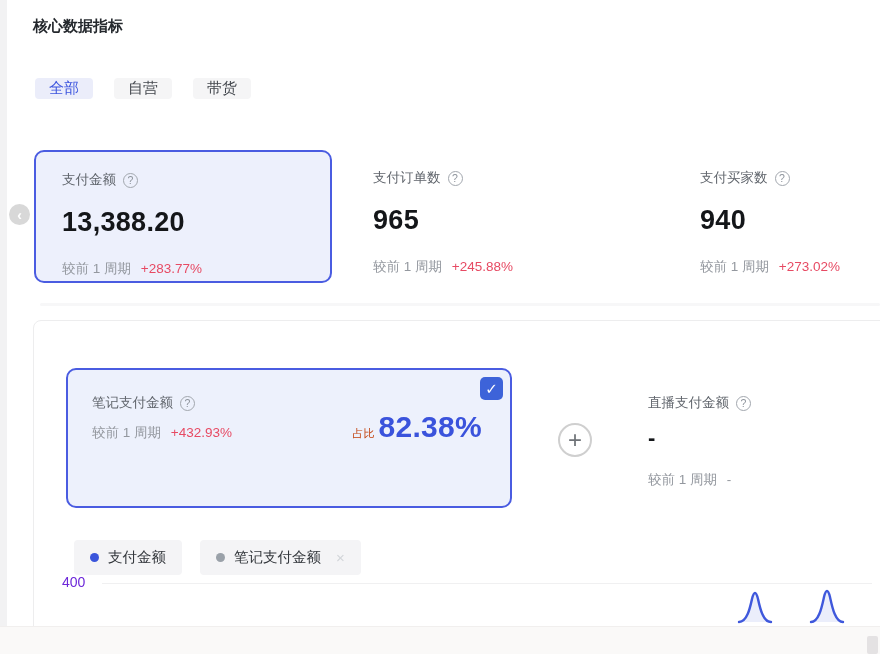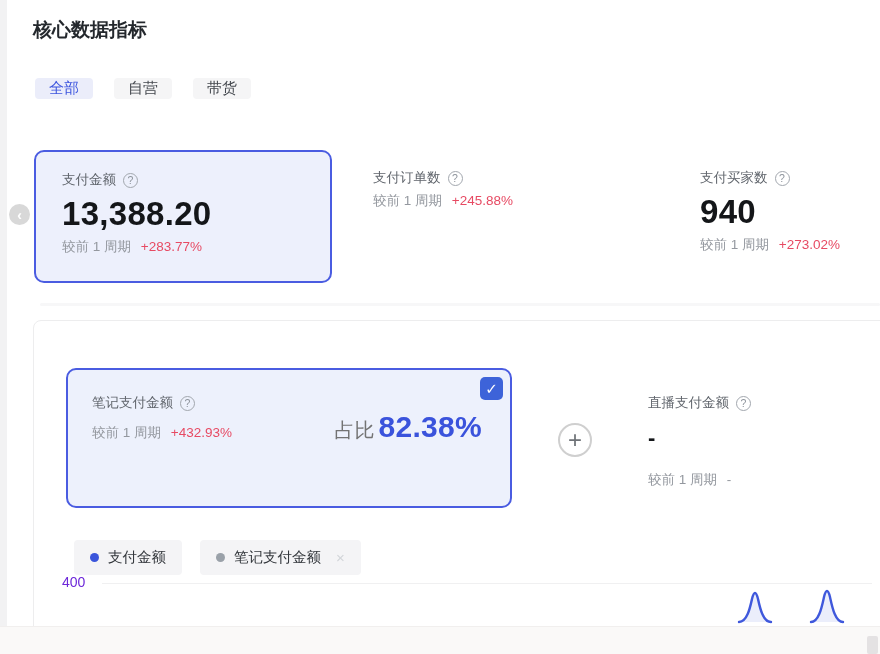--- a/index.html
+++ b/index.html
@@ -3,59 +3,59 @@
 <meta charset="utf-8">
 <style>
   html,body{margin:0;padding:0;}
   body{font-family:"Liberation Sans","DejaVu Sans",sans-serif;background:#fff;}
   #stage{position:relative;width:880px;height:654px;overflow:hidden;background:#fff;}
 
   .left-strip{position:absolute;left:0;top:0;width:7px;height:626px;background:#f2f2f3;}
   .bottom-band{position:absolute;left:0;top:626px;width:880px;height:28px;background:#faf9f8;border-top:1px solid #f1efee;}
   .scroll-thumb{position:absolute;right:2px;top:636px;width:11px;height:18px;background:#e4e2e3;border-radius:2px;}
 
-  .page-title{position:absolute;left:33px;top:17px;font-size:19px;font-weight:700;color:#24282d;}
+  .page-title{position:absolute;left:33px;top:17px;font-size:15px;font-weight:700;color:#24282d;}
 
   .tabs{position:absolute;left:35px;top:78px;display:flex;gap:21px;}
   .tab{padding:1px 14px;font-size:15px;border-radius:4px;background:#f5f5f6;color:#44484e;cursor:pointer;}
   .tab.active{background:#ebedfa;color:#3d55de;}
 
   .prev-btn{position:absolute;left:9px;top:204px;width:21px;height:21px;border-radius:50%;
     background:#d8d8d8;color:#fff;display:flex;align-items:center;justify-content:center;
     font-size:14px;font-weight:700;z-index:5;}
 
   .metric-card{position:absolute;top:150px;height:133px;box-sizing:border-box;}
   .metric-card.selected{left:34px;width:298px;background:#edf0fc;border:2px solid #4a5ce1;border-radius:10px;}
   .metric-inner{position:relative;padding:19px 0 0 26px;}
   .metric-card.plain .metric-inner{padding-left:0;}
   .label-row{display:flex;align-items:center;gap:7px;}
   .metric-label{font-size:13.5px;color:#5f646b;}
   .help-icon{width:15px;height:15px;border:1px solid #a2a7ae;border-radius:50%;color:#8d939b;
     font-size:10.5px;display:flex;align-items:center;justify-content:center;line-height:1;box-sizing:border-box;}
-  .metric-value{margin-top:6px;font-size:33px;font-weight:700;color:#141619;letter-spacing:0.3px;}
-  .change-row{margin-top:5px;font-size:13.5px;}
+  .metric-value{margin-top:18px;font-size:27px;font-weight:700;color:#141619;letter-spacing:0.3px;}
+  .change-row{margin-top:22px;font-size:13.5px;}
   .compare-label{color:#94989f;}
   .change-val{color:#e74a63;margin-left:6px;}
   .metric-card.plain{background:transparent;border:none;}
   .metric-card.m2{left:373px;width:250px;}
   .metric-card.m3{left:700px;width:180px;}
 
   .section-card{position:absolute;left:33px;top:320px;width:860px;height:340px;background:#fff;
     border:1px solid #ededee;border-radius:8px;}
   .row-shadow{position:absolute;left:40px;top:303px;width:840px;height:3px;background:#f7f7f8;border-radius:2px;}
 
   .sub-card{position:absolute;left:66px;top:368px;width:446px;height:140px;box-sizing:border-box;
     background:#edf1fc;border:2px solid #4a5ce1;border-radius:10px;}
   .sub-card .metric-inner{padding:24px 0 0 24px;}
   .sub-card .metric-value{font-size:26px;margin-top:10px;}
   .sub-card .change-row{margin-top:12px;}
   .checkbox{position:absolute;top:7px;right:7px;width:23px;height:23px;background:#3d63d9;border-radius:5px;
     color:#fff;font-size:15px;font-weight:700;display:flex;align-items:center;justify-content:center;}
   .ratio-block{position:absolute;right:28px;top:40px;display:flex;align-items:baseline;gap:4px;}
-  .ratio-label{font-size:20px;color:#737373;}
+  .ratio-label{font-size:11px;color:#c2410c;}
   .ratio-value{font-size:30px;font-weight:700;color:#3a53dc;letter-spacing:0.3px;}
 
   .add-btn{position:absolute;left:558px;top:423px;width:34px;height:34px;border:2px solid #cfcfcf;border-radius:50%;
     background:#fff;color:#6e7277;font-size:24px;font-weight:400;display:flex;align-items:center;justify-content:center;
     line-height:1;box-sizing:border-box;}
 
   .live-card{position:absolute;left:648px;top:368px;width:230px;height:140px;}
   .live-card .metric-inner{padding:26px 0 0 0;}
   .live-card .metric-value{font-size:22px;margin-top:13px;}
   .live-card .change-row{margin-top:20px;}
@@ -104,20 +104,21 @@
       </div>
     </div>
   </div>
 
   <div class="metric-card plain m2">
     <div class="metric-inner">
       <div class="label-row">
         <span class="metric-label">支付订单数</span>
         <span class="help-icon">?</span>
       </div>
+      <div class="metric-value">965</div>
       <div class="change-row">
         <span class="compare-label">较前 1 周期</span>
         <span class="change-val">+245.88%</span>
       </div>
     </div>
   </div>
 
   <div class="metric-card plain m3">
     <div class="metric-inner">
       <div class="label-row">

